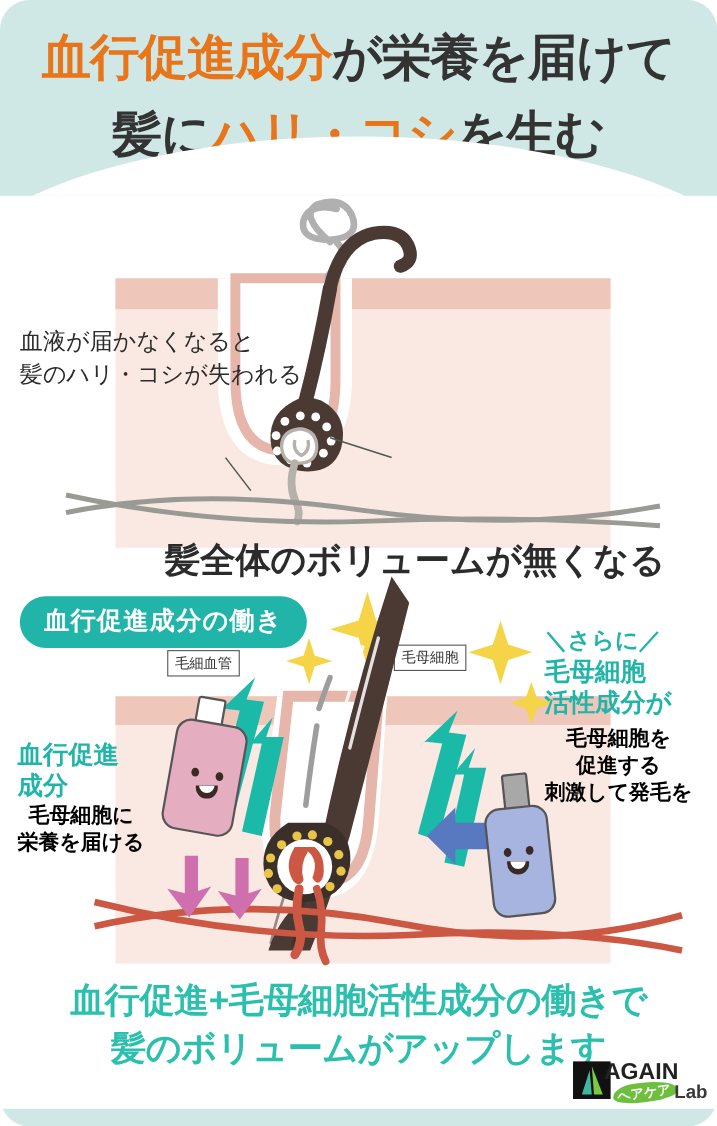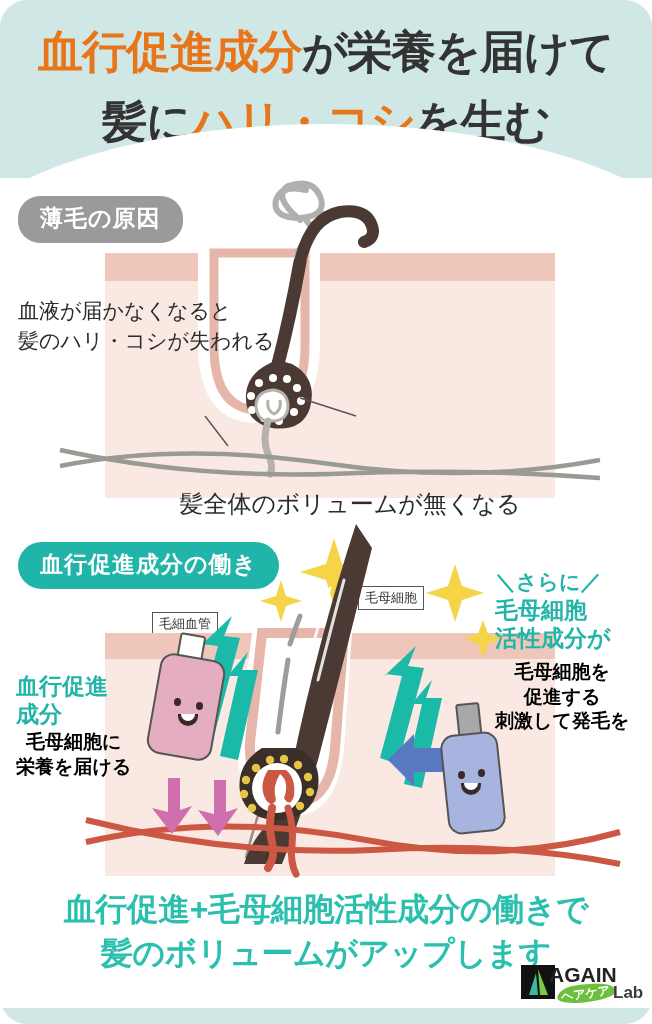--- a/index.html
+++ b/index.html
@@ -48,27 +48,27 @@
     position:absolute;left:0;top:0;width:450px;height:28px;background:#eec6ba;
   }
 
   .sec1-text{
     position:absolute;left:18px;top:118px;
     font-size:21px;font-weight:normal;color:#2b2b2b;line-height:1.42;
     white-space:nowrap;
   }
   .cap1{
     position:absolute;left:150px;top:310px;width:400px;text-align:center;
-    font-size:24px;font-weight:normal;color:#2b2b2b;white-space:nowrap;
+    font-size:32px;font-weight:bold;color:#2b2b2b;white-space:nowrap;
   }
   .lbl{
     position:absolute;background:#ffffff;border:1px solid #555;
     font-size:13px;color:#333;padding:2px 6px;white-space:nowrap;
   }
-  .lbl-cap1{left:152px;top:434px;text-align:right;}
+  .lbl-cap1{left:152px;top:413px;text-align:right;}
   .lbl-mat1{left:358px;top:408px;}
 
   
   .sec2{position:absolute;left:0;top:520px;width:652px;height:360px;}
   .badge-teal{
     position:absolute;left:18px;top:22px;
     background:#20b5a8;color:#ffffff;
     font-size:23px;font-weight:bold;
     padding:7px 22px 9px 22px;border-radius:24px;
     letter-spacing:1px;
@@ -144,21 +144,20 @@
       <span class="or">血行促進成分</span><span class="dk">が栄養を届けて</span>
     </div>
     <div class="head-line head-line2">
       <span class="dk">髪に</span><span class="or">ハリ・コシ</span><span class="dk">を生む</span>
     </div>
     <div class="header-arc"></div>
   </div>
 
   <div class="sec1">
 
-    <div class="badge-gray">薄毛の原因</div>
 
     <div class="skin1">
       <div class="skin1-top"></div>
     </div>
 
     <svg style="position:absolute;left:0;top:0;" width="652" height="340" viewBox="0 0 652 340">
 
       <path d="M198 75 L198 165 Q198 245 258 245 Q320 245 320 165 L320 75 Z" fill="#ffffff"></path>
 
       <path d="M214 75 L214 168 Q214 232 259 232 Q305 232 305 168 L305 75 Z" fill="none" stroke="#e6b6ab" stroke-width="9"></path>

